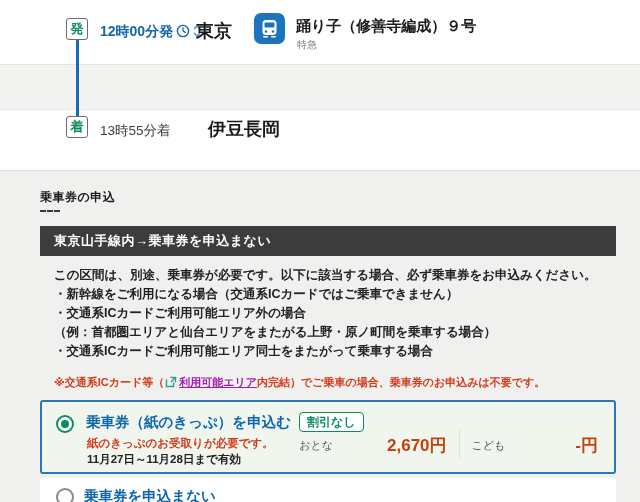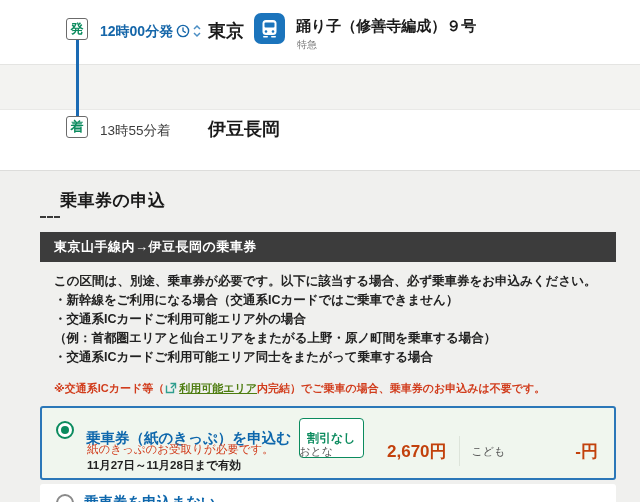--- a/index.html
+++ b/index.html
@@ -9,60 +9,60 @@
   
   .vline { position:absolute; left:76px; top:40px; width:3px; height:80px; background:#1a6ab3; z-index:1; }
   .stop-badge { position:absolute; width:22px; height:22px; background:#fff; border:1.5px solid #6b6b6b;
     border-radius:3px; color:#0b8b5e; font-weight:bold; font-size:13px; line-height:19px; text-align:center; z-index:2; }
   .badge-dep { left:66px; top:18px; }
   .badge-arr { left:66px; top:116px; }
 
   .dep-time { position:absolute; left:100px; top:23px; color:#1566a9; font-weight:bold; font-size:14px; display:flex; align-items:center; gap:3px; }
   .arr-time { position:absolute; left:100px; top:122px; color:#3d3d3d; font-weight:500; font-size:13.5px; }
   .station { position:absolute; font-size:18px; font-weight:bold; color:#1a1a1a; }
-  .st-dep { left:208px; top:19px; }
+  .st-dep { left:196px; top:19px; }
   .st-arr { left:208px; top:117px; }
 
   .train-icon { position:absolute; left:254px; top:13px; width:31px; height:31px; background:#1b74bc; border-radius:7px;
     display:flex; align-items:center; justify-content:center; }
   .train-title { position:absolute; left:296px; top:17px; font-size:15px; font-weight:bold; color:#1a1a1a; }
   .train-type { position:absolute; left:297px; top:38px; font-size:10px; color:#777; }
 
   .gray-band { position:absolute; left:0; top:64px; width:640px; height:46px; background:#f3f3f1;
     border-top:1px solid #e4e4e2; border-bottom:1px solid #e9e9e7; }
 
   
   .main { position:absolute; left:0; top:170px; width:640px; height:332px; background:#f0f0ee; border-top:1px solid #dddddb; }
   .inner { padding:18px 24px 0 40px; }
-  .sec-title { font-size:17px; font-weight:bold; color:#1a1a1a; letter-spacing:.5px;margin-left:20px; }
+  .sec-title { font-size:12px; font-weight:bold; color:#1a1a1a; letter-spacing:.5px; }
   .sec-dash { width:20px; border-bottom:2.5px dashed #3a3a3a; margin-top:4px; }
 
   .bar { margin-top:14px; height:30px; background:#3c3c3c; color:#fff; font-weight:bold; font-size:13px;
     line-height:30px; padding-left:14px; letter-spacing:.5px; }
 
   .desc { margin-top:10px; padding-left:14px; font-size:12.5px; font-weight:bold; color:#222; line-height:19px; }
 
   .notice { margin-top:14px; padding-left:14px; font-size:11px; font-weight:bold; color:#d13c1c; display:flex; align-items:center; flex-wrap:wrap; }
-  .notice a { color:#4d7c0f; text-decoration:underline; cursor:pointer;font-family:Liberation Mono, monospace; }
+  .notice a { color:#a21caf; text-decoration:underline; cursor:pointer;font-family:Liberation Mono, monospace; }
   .ext-icon { display:inline-block; margin:0 2px 0 1px; }
 
   .opt-card { margin-top:10px; position:relative; border-radius:3px; }
   .opt-selected { height:74px; background:#f0f6ee; border:2px solid #2b77b8; }
   .opt-plain { margin-top:4px; height:38px; background:#fff; }
 
   .radio { position:absolute; width:18px; height:18px; border-radius:50%; background:#fff; cursor:pointer; }
   .radio-on { border:2px solid #0b8b5e; left:14px; top:13px; }
   .radio-on::after { content:""; position:absolute; left:3px; top:3px; width:8px; height:8px; border-radius:50%; background:#0b8b5e; }
   .radio-off { border:2px solid #8a8a8a; left:16px; top:10px; }
 
   .opt-label { color:#0e67ac; font-weight:bold; font-size:14.5px; cursor:pointer; }
   .opt1-row { position:absolute; left:44px; top:10px; display:flex; align-items:center; gap:8px; }
   .disc-badge { border:1.5px solid #0b8b5e; color:#0b8b5e; background:#fff; border-radius:4px;
-    font-size:12px; font-weight:bold; padding:12px 7px; line-height:14px; }
-  .opt1-note { position:absolute; left:45px; top:34px; font-size:11.5px; font-weight:normal; color:#d13c1c; }
+    font-size:12px; font-weight:bold; padding:2px 7px; line-height:14px; }
+  .opt1-note { position:absolute; left:45px; top:34px; font-size:11.5px; font-weight:bold; color:#d13c1c; }
   .opt1-valid { position:absolute; left:45px; top:50px; font-size:11.5px; font-weight:bold; color:#222; }
 
   .price-group { position:absolute; right:16px; top:28px; display:flex; align-items:center;justify-content:center; }
   .fare-label { font-size:11px; color:#555; }
   .fare-val { font-size:17px; font-weight:bold; color:#c2410c; }
   .pg-div { width:1px; height:30px; background:#dde4da; margin:0 12px; }
   .adult-cell { display:flex; align-items:center; gap:54px; }
   .child-cell { display:flex; align-items:center; gap:70px; }
 
   .opt2-label { position:absolute; left:44px; top:9px; }
@@ -109,21 +109,21 @@
 
   <div class="stop-badge badge-arr">着</div>
   <div class="arr-time">13時55分着</div>
   <div class="station st-arr">伊豆長岡</div>
 
   <div class="main">
     <div class="inner">
       <div class="sec-title">乗車券の申込</div>
       <div class="sec-dash"></div>
 
-      <div class="bar">東京山手線内→伊豆長岡の乗車券</div>
+      <div class="bar">東京山手線内→乗車券を申込まない</div>
 
       <div class="desc">
         <div>この区間は、別途、乗車券が必要です。以下に該当する場合、必ず乗車券をお申込みください。</div>
         <div>・新幹線をご利用になる場合（交通系ICカードではご乗車できません）</div>
         <div>・交通系ICカードご利用可能エリア外の場合</div>
         <div>（例：首都圏エリアと仙台エリアをまたがる上野・原ノ町間を乗車する場合）</div>
         <div>・交通系ICカードご利用可能エリア同士をまたがって乗車する場合</div>
       </div>
 
       <div class="notice">

